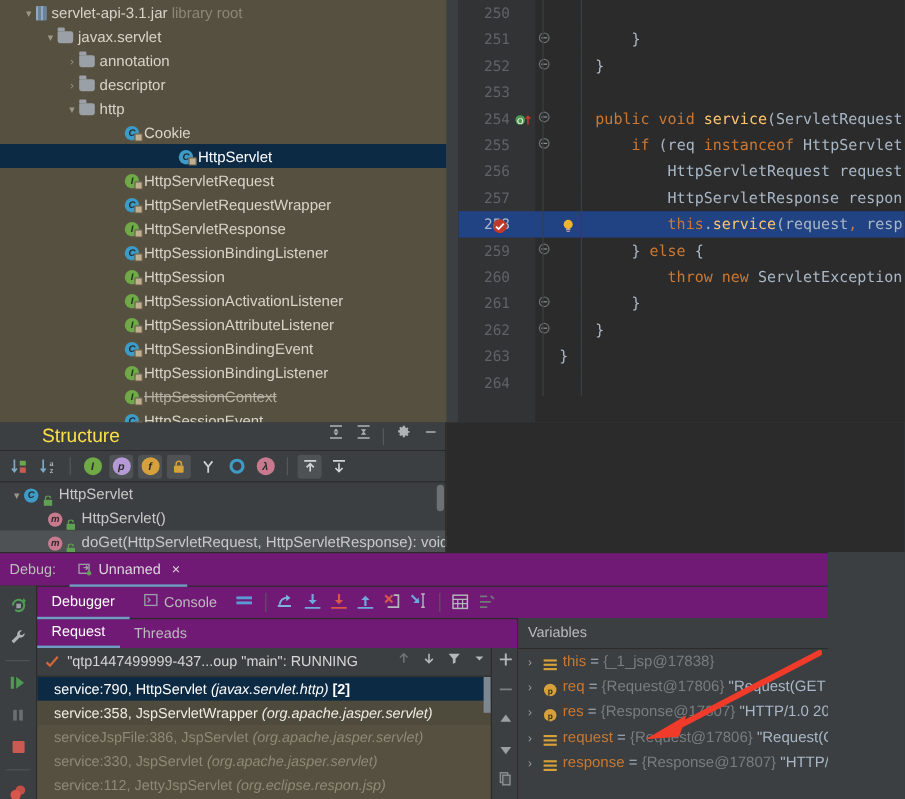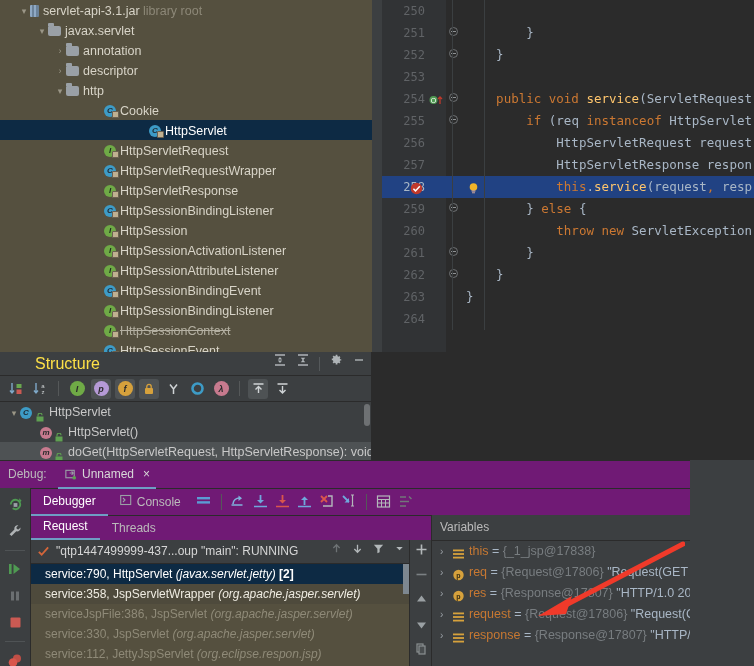--- a/index.html
+++ b/index.html
@@ -579,21 +579,21 @@
           <span><svg width="13" height="13" viewBox="0 0 14 14">
                 <path d="M2 3h10l-3.8 4.4V11L5.8 12V7.4z" fill="#b3b8ba"></path>
               </svg></span>
           <span><svg width="13" height="13" viewBox="0 0 14 14">
                 <path d="M3.5 5.5l3.5 3.5 3.5-3.5z" fill="#b3b8ba"></path>
               </svg></span>
         </span>
       </div>
       <div class="frame-list" id="frame-list">
         <div class="frm-scroll"></div>
-      <div class="frow sel"><span>service:790, HttpServlet</span> <i>(javax.servlet.jetty)</i> <b>[2]</b></div>
+      <div class="frow sel"><span>service:790, HttpServlet</span> <i>(javax.servlet.http)</i> <b>[2]</b></div>
           <div class="frow cur"><span>service:358, JspServletWrapper</span> <i>(org.apache.jasper.servlet)</i></div>
           <div class="frow faded"><span>serviceJspFile:386, JspServlet</span> <i>(org.apache.jasper.servlet)</i></div>
           <div class="frow faded"><span>service:330, JspServlet</span> <i>(org.apache.jasper.servlet)</i></div>
           <div class="frow faded"><span>service:112, JettyJspServlet</span> <i>(org.eclipse.respon.jsp)</i></div>
         </div>
     </div>
 
     <div class="vsplit"></div>
     <div class="frames-rail">
       <span><svg width="15" height="15" viewBox="0 0 15 15">

